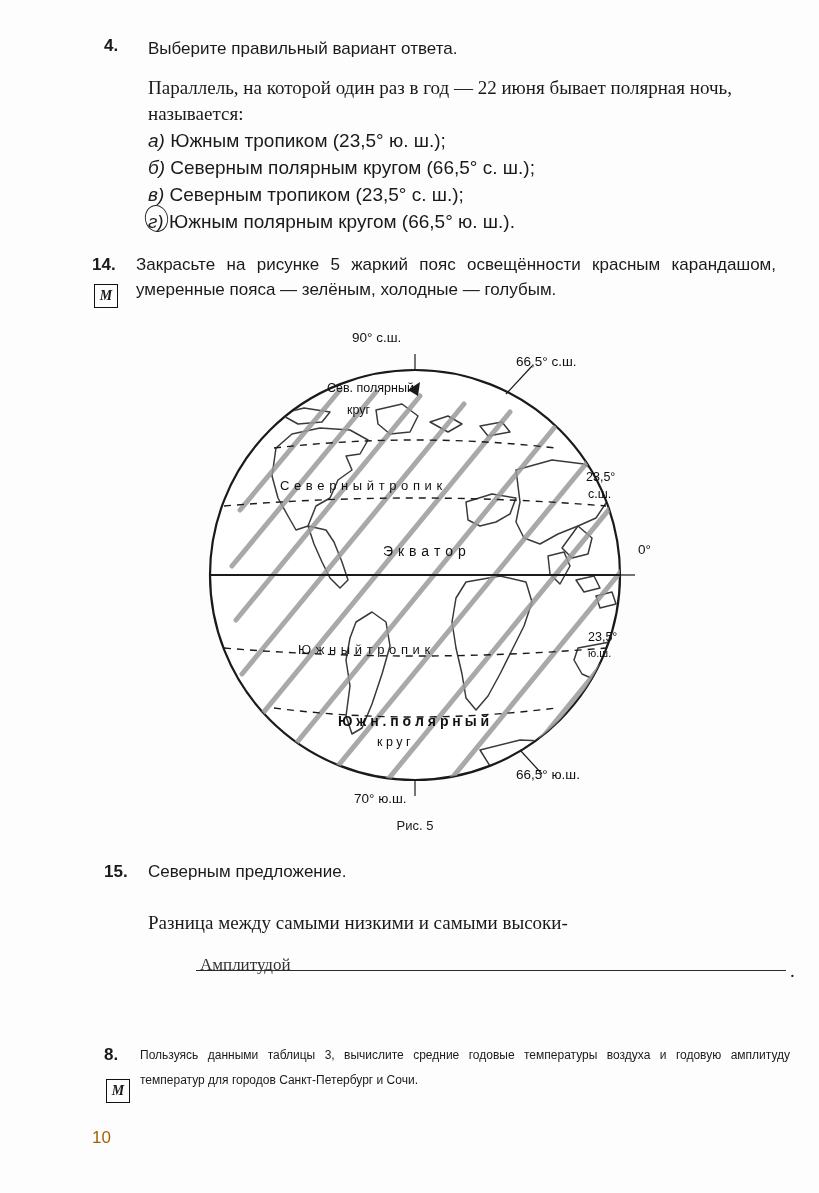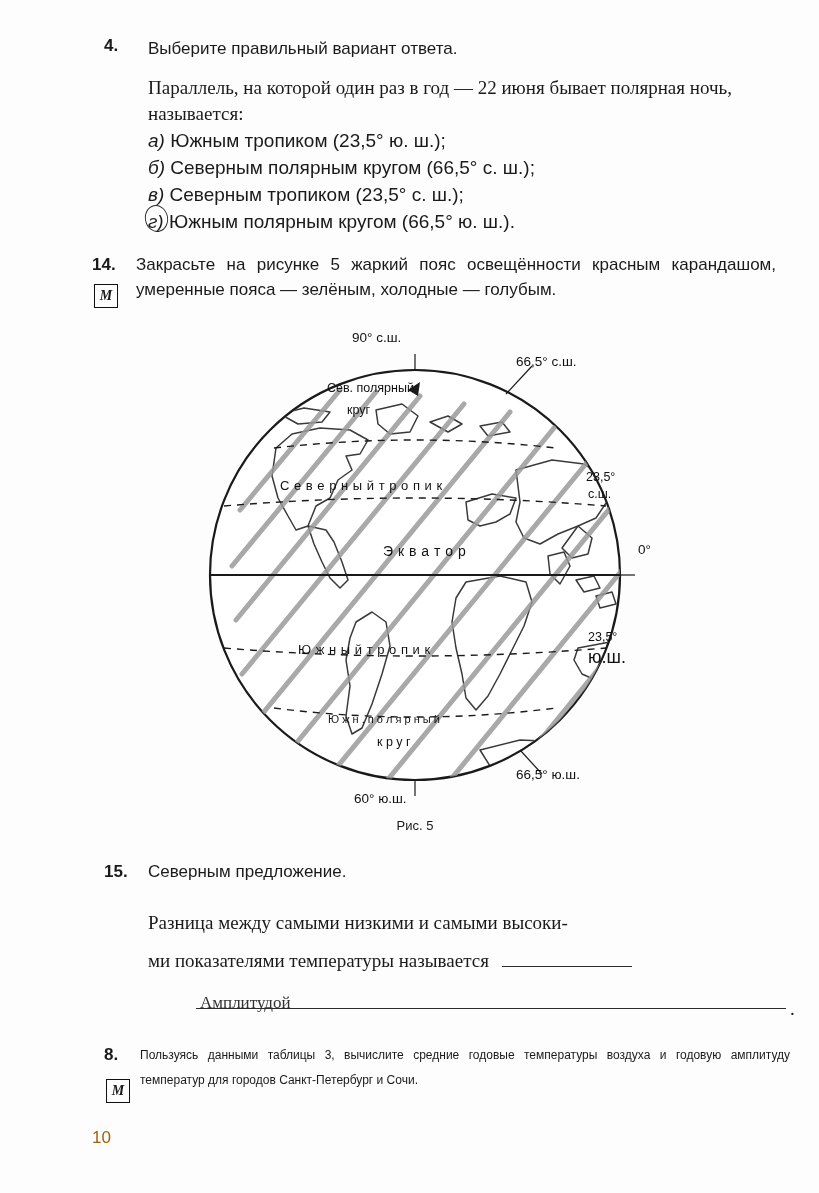--- a/index.html
+++ b/index.html
@@ -285,39 +285,35 @@
 
     <span class="fig-label" style="left:100px; top:148px; font-size:13px; letter-spacing:0.5px;">С е в е р н ы й   т р о п и к</span>
     <span class="fig-label" style="left:406px; top:140px; font-size:12.5px;">23,5°</span>
     <span class="fig-label" style="left:408px; top:157px; font-size:12.5px;">с.ш.</span>
 
     <span class="fig-label" style="left:203px; top:213px; font-size:14px; letter-spacing:0.5px;">Э к в а т о р</span>
     <span class="fig-label" style="left:458px; top:212px;">0°</span>
 
     <span class="fig-label" style="left:118px; top:312px; font-size:13px; letter-spacing:0.5px;">Ю ж н ы й   т р о п и к</span>
     <span class="fig-label" style="left:408px; top:300px; font-size:12.5px;">23,5°</span>
-    <span class="fig-label" style="left:408px; top:317px; font-size:18px;">ю.ш.</span>
-
-    <span class="fig-label" style="left:148px; top:383px; font-size:11px;">Ю ж н .   п о л я р н ы й</span>
+    <span class="fig-label" style="left:408px; top:317px; font-size:11px;">ю.ш.</span>
+
+    <span class="fig-label" style="left:158px; top:383px; font-size:14px;font-weight:bold;">Ю ж н .   п о л я р н ы й</span>
     <span class="fig-label" style="left:197px; top:405px; font-size:12.5px;">к р у г</span>
     <span class="fig-label" style="left:336px; top:437px;">66,5° ю.ш.</span>
-    <span class="fig-label" style="left:174px; top:461px;">60° ю.ш.</span>
+    <span class="fig-label" style="left:174px; top:461px;">70° ю.ш.</span>
 
     <div class="fig-caption">Рис. 5</div>
   </div>
 
   <div id="q15">
     <span class="qnum num">15.</span>
     <div class="lead">Северным предложение.</div>
     <div class="stem">
       <div>Разница между самыми низкими и самыми высоки-</div>
-      <div style="white-space:nowrap;">
-        <span>ми показателями температуры называется</span>
-        <span class="rule" style="width:130px; margin-left:8px;"></span>
-      </div>
       <div style="position:relative; height:34px; margin-top:4px;">
         <span class="handwrite" style="position:absolute; left:52px; top:0px;">Амплитудой</span>
         <span class="rule" style="position:absolute; left:48px; top:24px; width:590px;"></span>
         <span style="position:absolute; left:642px; top:6px; font-size:19px;">.</span>
       </div>
     </div>
   </div>
 
   <div id="q16">
     <span class="qnum num">8.</span>

